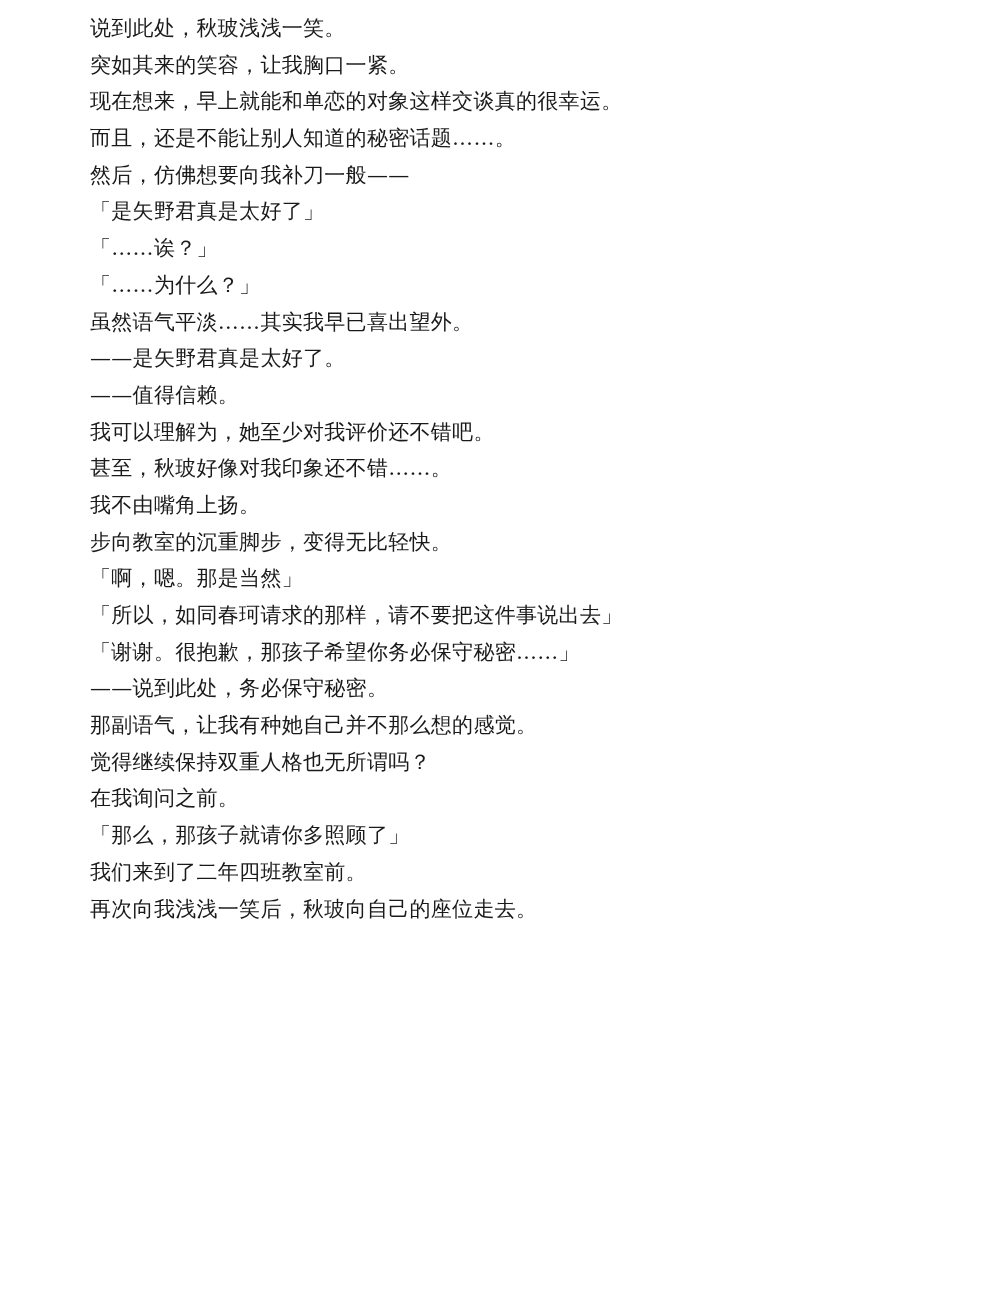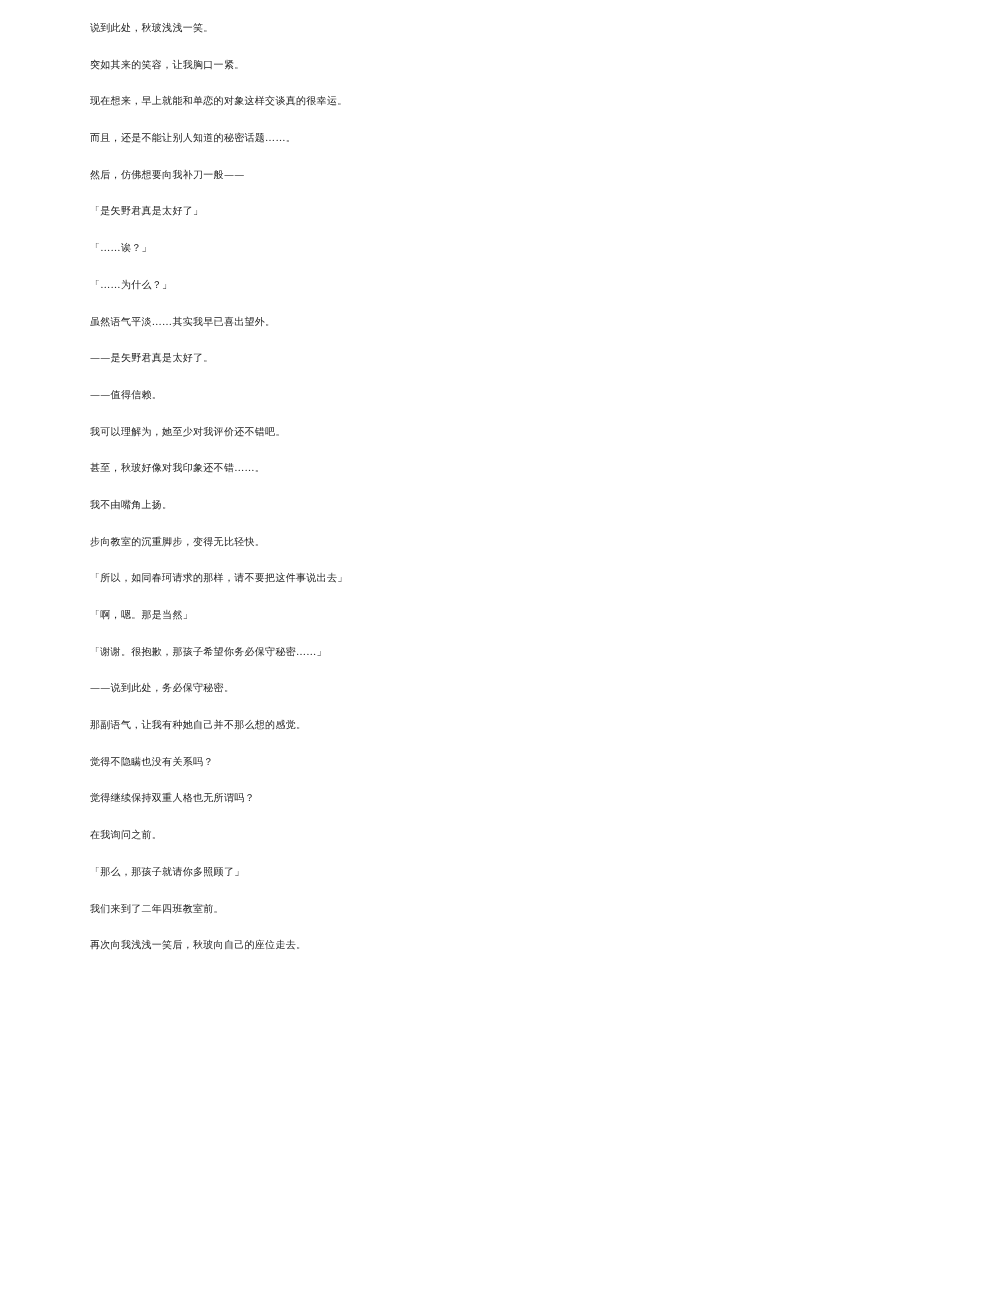--- a/index.html
+++ b/index.html
@@ -15,21 +15,21 @@
     font-family: "DejaVu Serif", "Liberation Serif", serif;
     color: #1a1a1a;
   }
   .page {
     position: absolute;
     left: 90px;
     top: 18px;
     width: 880px;
   }
   .para {
-    font-size: 10px;
+    font-size: 21px;
     line-height: 20px;
     height: 20px;
     margin: 0 0 16.7px 0;
     white-space: nowrap;
     letter-spacing: 0.3px;
   }
 </style>
 </head>
 <body>
 
@@ -42,24 +42,23 @@
   <p class="para">「是矢野君真是太好了」</p>
   <p class="para">「……诶？」</p>
   <p class="para">「……为什么？」</p>
   <p class="para">虽然语气平淡……其实我早已喜出望外。</p>
   <p class="para">——是矢野君真是太好了。</p>
   <p class="para">——值得信赖。</p>
   <p class="para">我可以理解为，她至少对我评价还不错吧。</p>
   <p class="para">甚至，秋玻好像对我印象还不错……。</p>
   <p class="para">我不由嘴角上扬。</p>
   <p class="para">步向教室的沉重脚步，变得无比轻快。</p>
+  <p class="para">「啊，嗯。那是当然」</p>
   <p class="para">「所以，如同春珂请求的那样，请不要把这件事说出去」</p>
-  <p class="para">「啊，嗯。那是当然」</p>
   <p class="para">「谢谢。很抱歉，那孩子希望你务必保守秘密……」</p>
   <p class="para">——说到此处，务必保守秘密。</p>
   <p class="para">那副语气，让我有种她自己并不那么想的感觉。</p>
-  <p class="para">觉得不隐瞒也没有关系吗？</p>
   <p class="para">觉得继续保持双重人格也无所谓吗？</p>
   <p class="para">在我询问之前。</p>
   <p class="para">「那么，那孩子就请你多照顾了」</p>
   <p class="para">我们来到了二年四班教室前。</p>
   <p class="para">再次向我浅浅一笑后，秋玻向自己的座位走去。</p>
 </div>
 
 </body></html>

